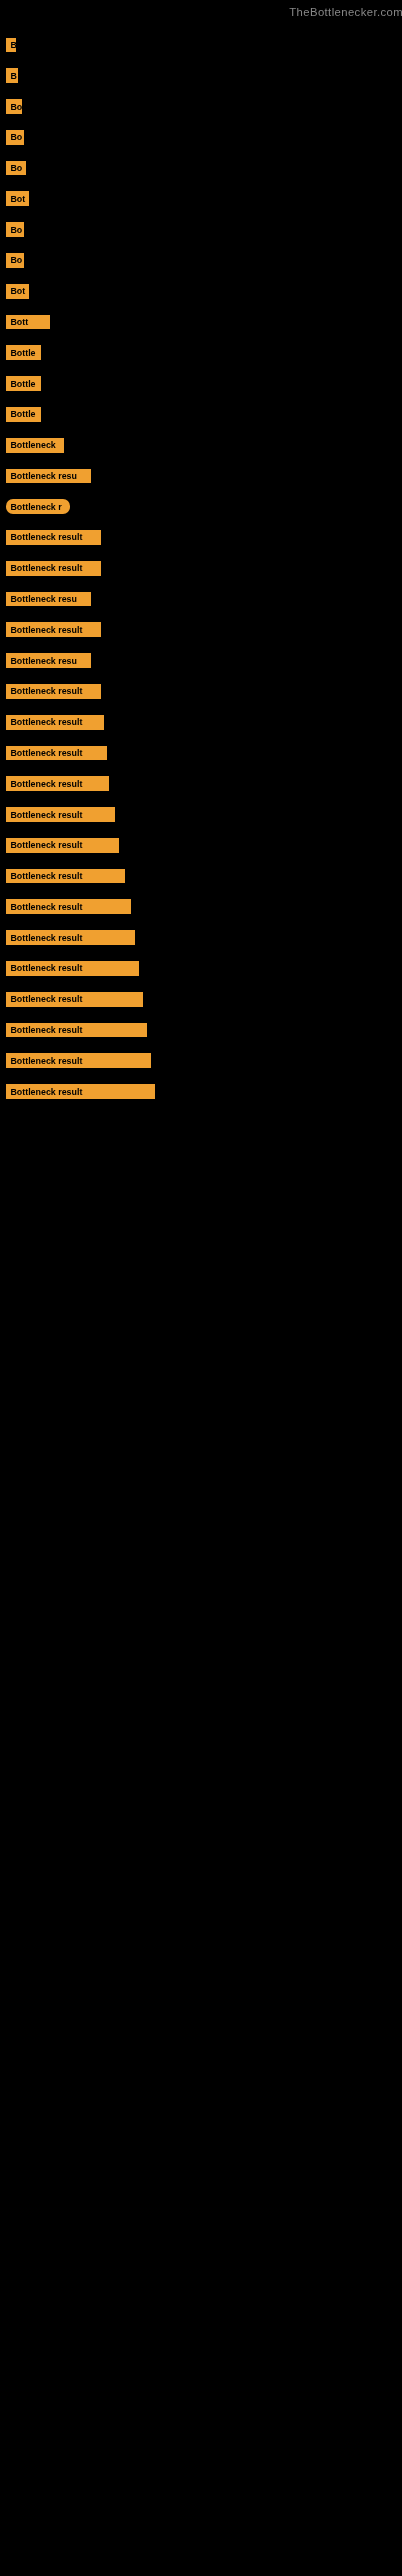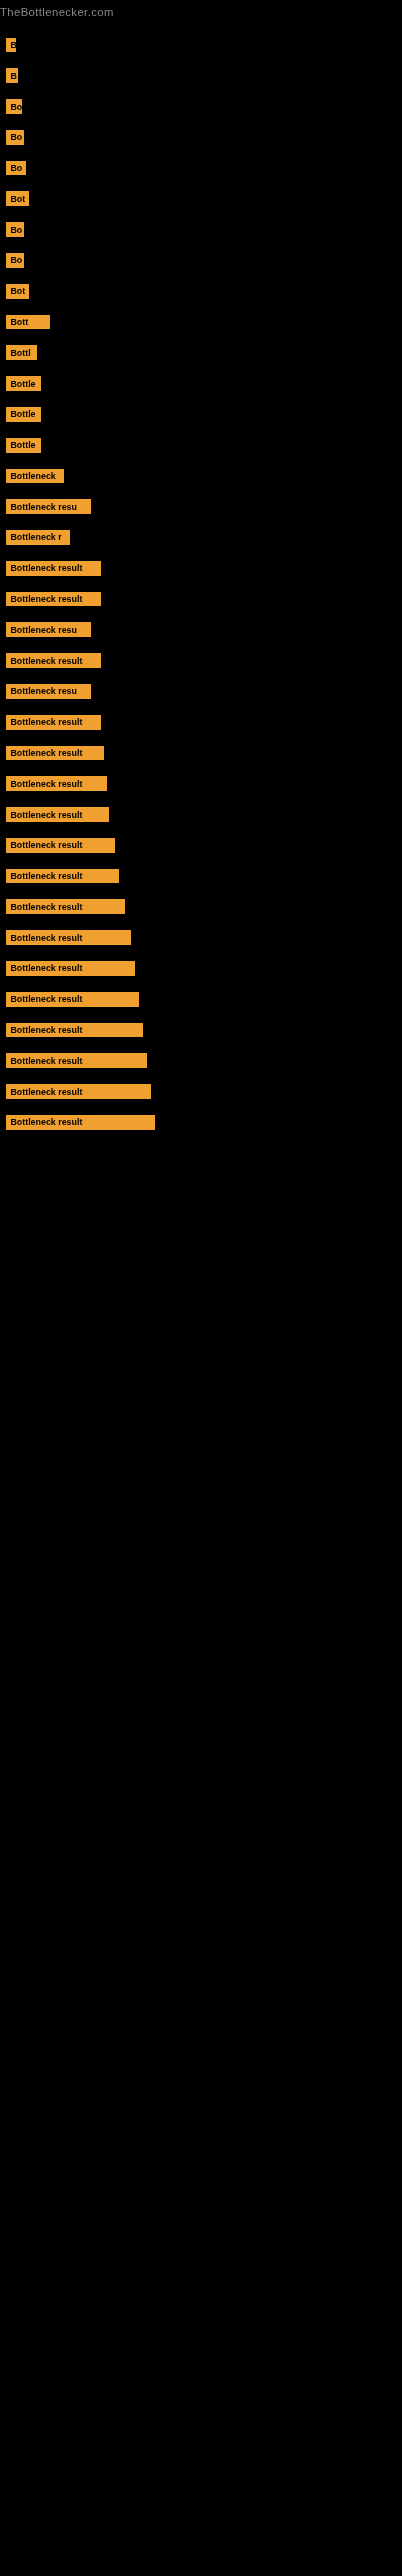--- a/index.html
+++ b/index.html
@@ -10,21 +10,21 @@
     body {
       background-color: #000;
       width: 403px;
       min-height: 2576px;
       font-family: Arial, sans-serif;
       position: relative;
     }
     .site-title {
       color: #888;
       font-size: 11.3px;
-      text-align: left;
+      text-align: right;
       padding: 6.4px 0 3.2px 0;
       letter-spacing: 0.4px;
     }
     .items-container {
       display: flex;
       flex-direction: column;
       padding: 8px 0;
     }
     .item-row {
       display: flex;
@@ -74,39 +74,36 @@
     <div class="item-row">
       <span class="badge" style="width: 17.7px;">Bo</span>
     </div>
     <div class="item-row">
       <span class="badge" style="width: 22.5px;">Bot</span>
     </div>
     <div class="item-row">
       <span class="badge" style="width: 44px;">Bott</span>
     </div>
     <div class="item-row">
-      <span class="badge" style="width: 31px;">Bottl</span>
-    </div>
-    <div class="item-row">
       <span class="badge" style="width: 35px;">Bottle</span>
     </div>
     <div class="item-row">
       <span class="badge" style="width: 35px;">Bottle</span>
     </div>
     <div class="item-row">
       <span class="badge" style="width: 35px;">Bottle</span>
     </div>
     <div class="item-row">
       <span class="badge" style="width: 58px;">Bottleneck</span>
     </div>
     <div class="item-row">
       <span class="badge" style="width: 85px;">Bottleneck resu</span>
     </div>
     <div class="item-row">
-      <span class="badge" style="width: 64px;">Bottleneck r</span>
+      <span class="badge" style="width: 64px; border-radius: 7px;">Bottleneck r</span>
     </div>
     <div class="item-row">
       <span class="badge" style="width: 95px;">Bottleneck result</span>
     </div>
     <div class="item-row">
       <span class="badge" style="width: 95px;">Bottleneck result</span>
     </div>
     <div class="item-row">
       <span class="badge" style="width: 85px;">Bottleneck resu</span>
     </div>

